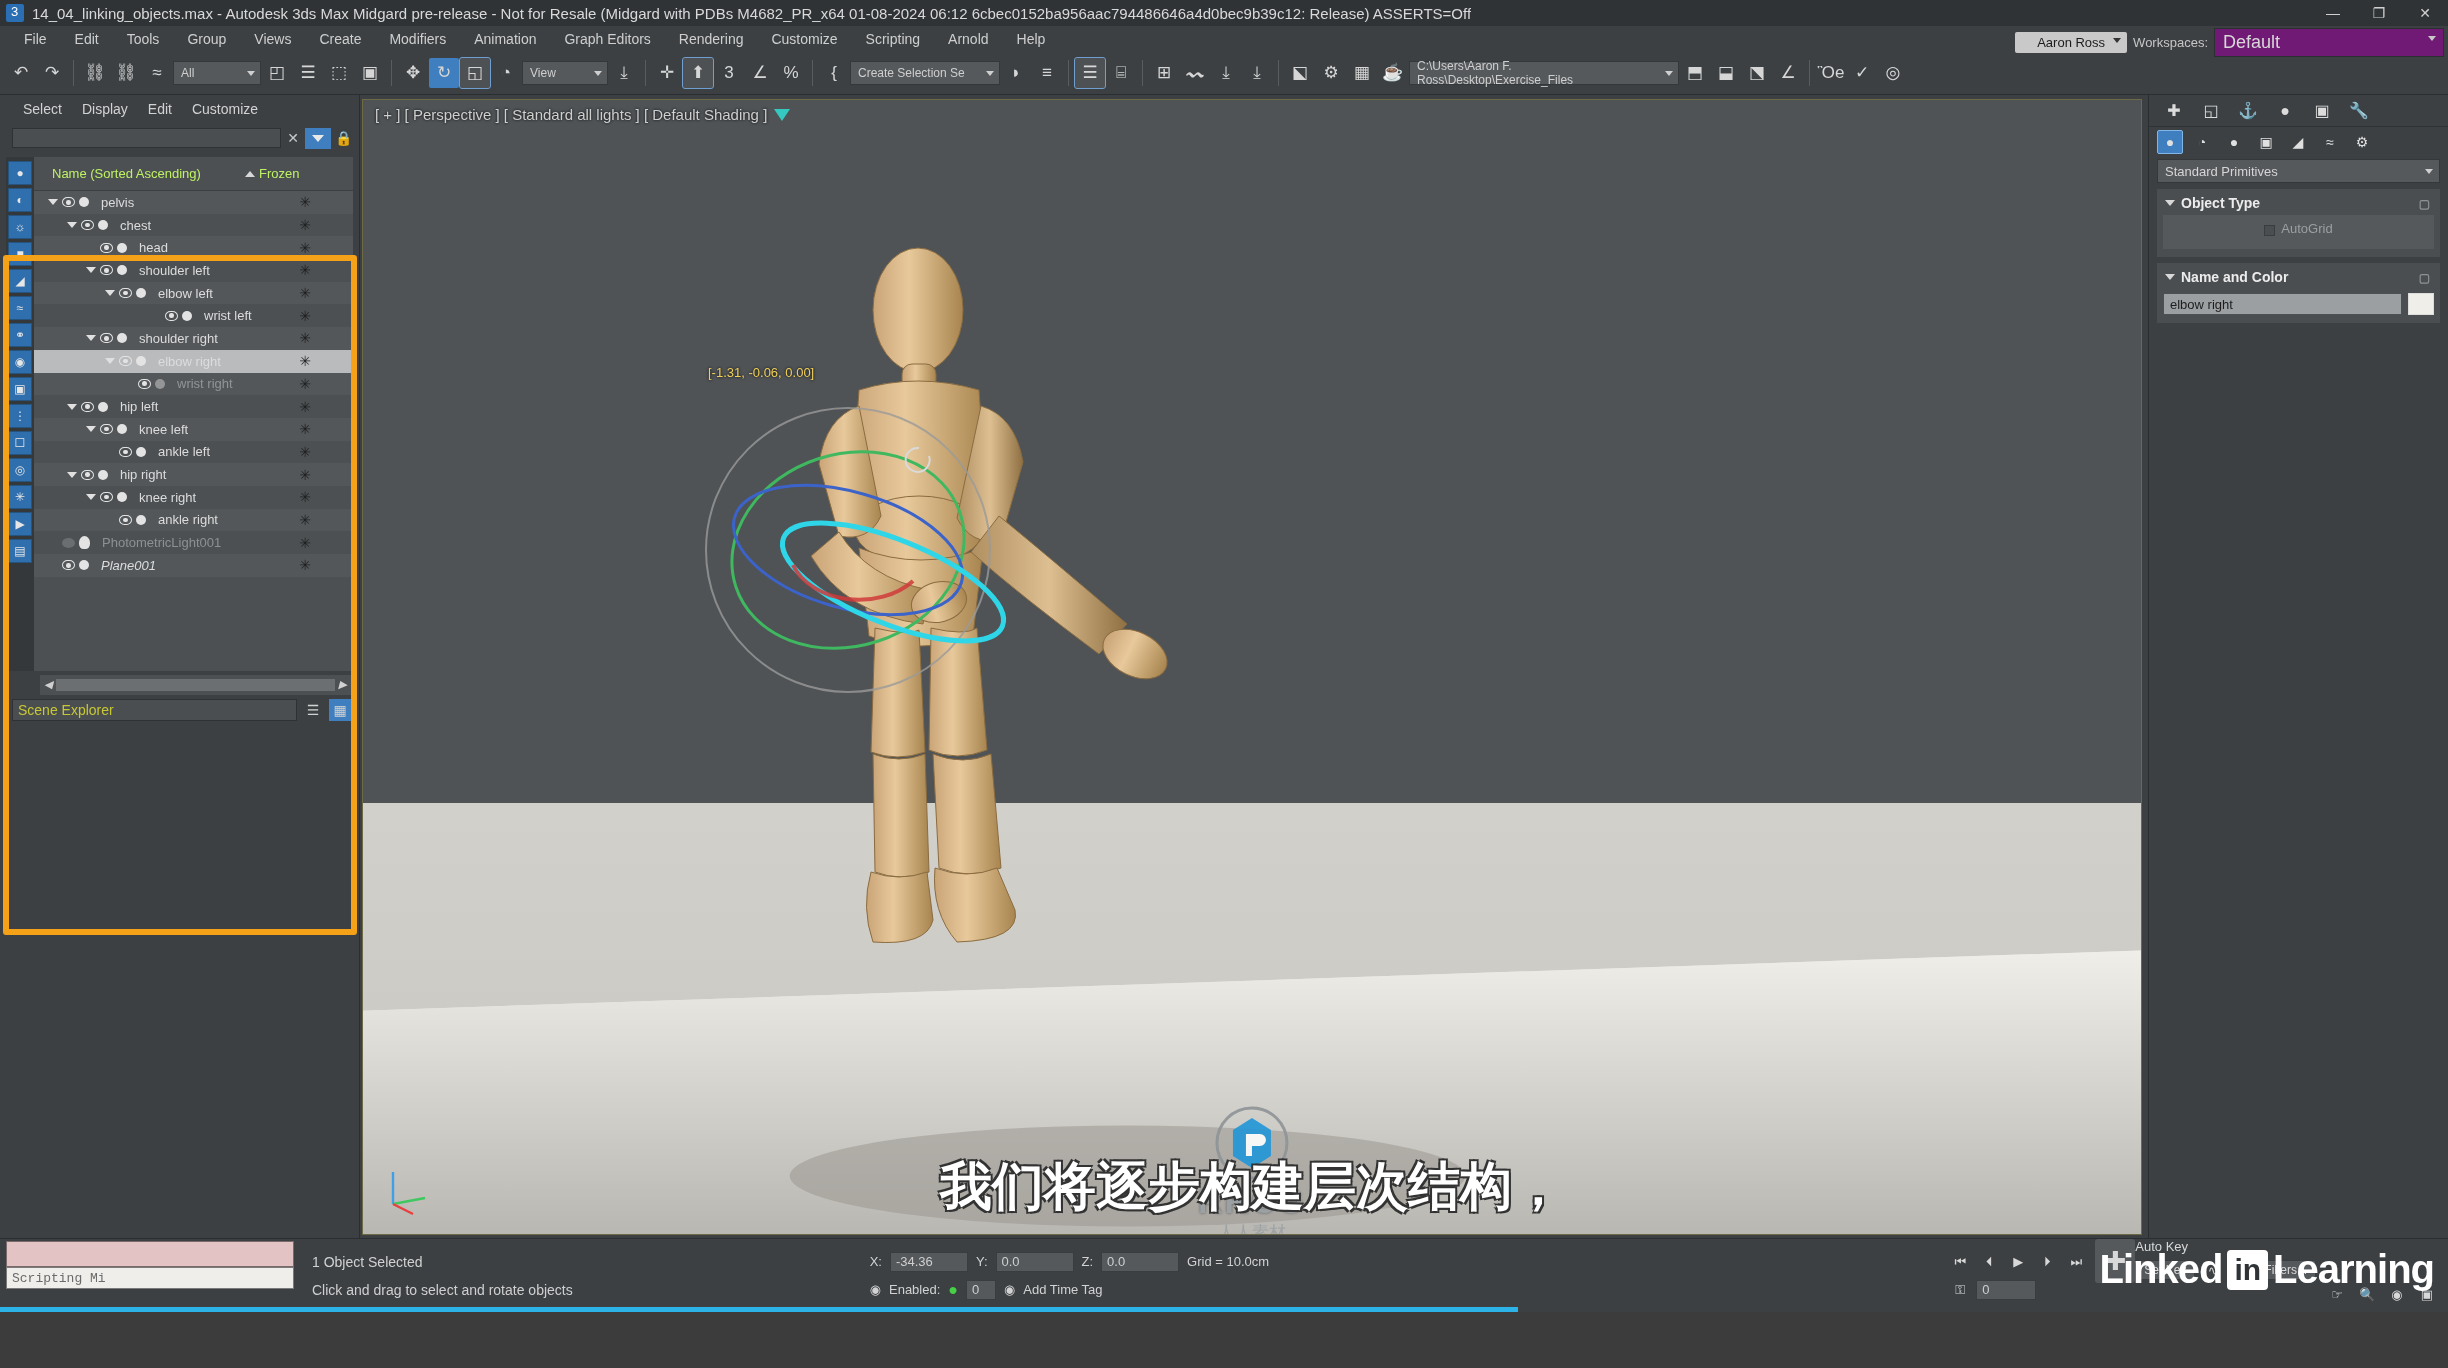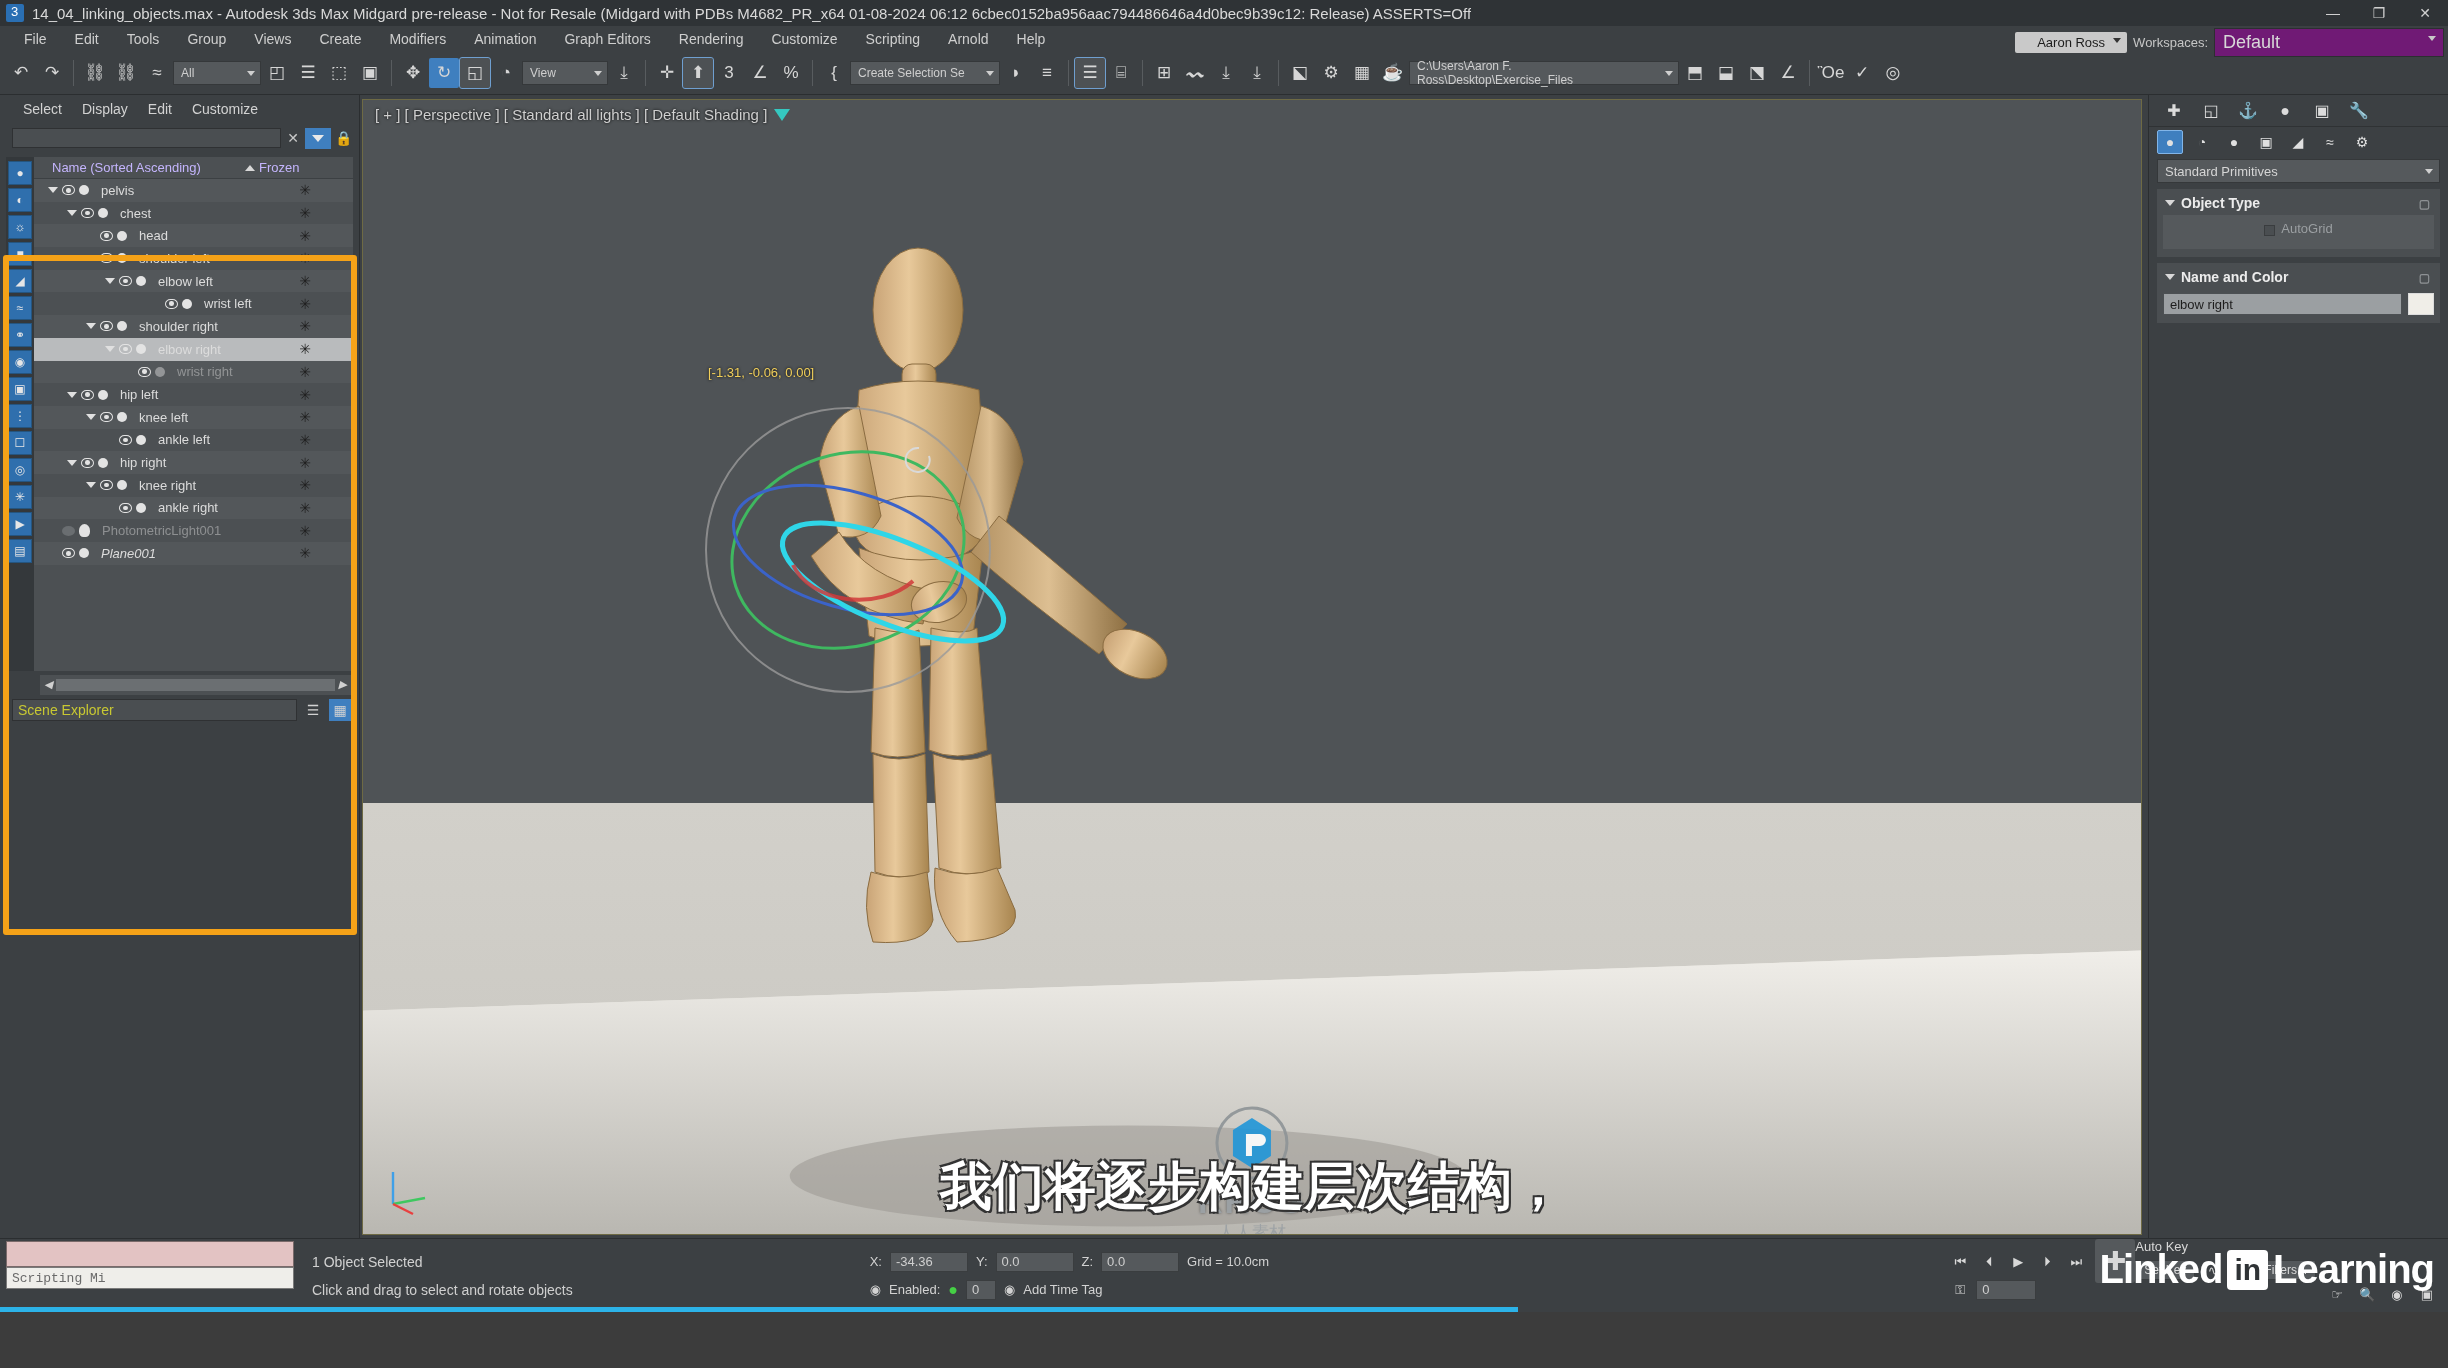--- a/index.html
+++ b/index.html
@@ -66,22 +66,22 @@
 
   #se-frame{position:absolute;left:3px;top:160px;width:354px;height:680px;
     border:6px solid #f5a218;border-radius:3px;pointer-events:none;z-index:6;}
 
   #se-inner{flex:1;display:flex;margin:6px 6px 0 6px;min-height:0;}
   #se-vtools{width:28px;background:#34383b;display:flex;flex-direction:column;
     align-items:center;padding-top:4px;gap:3px;flex:none;}
   .vt{width:24px;height:24px;background:#2f6fad;display:flex;align-items:center;
     justify-content:center;color:#e6e6e6;font-size:12px;border:1px solid #25557f;}
   #se-list{flex:1;background:#4c5053;overflow:hidden;position:relative;}
-  #se-head{height:22px;background:#4c5053;display:flex;align-items:center;
-    color:#c4b5fd;font-size:13px;border-bottom:1px solid #3c4043;}
+  #se-head{height:34px;background:#4c5053;display:flex;align-items:center;
+    color:#bef264;font-size:13px;border-bottom:1px solid #3c4043;}
   #se-head .c1{flex:1;padding-left:18px;}
   #se-head .c2{width:108px;display:flex;align-items:center;gap:4px;}
   #se-head .c2 i{width:0;height:0;border-left:5px solid transparent;
     border-right:5px solid transparent;border-bottom:6px solid #d8d8d8;display:block;}
   .row{height:22.7px;display:flex;align-items:center;color:#dcdcdc;font-size:13px;
     position:relative;}
   .row:nth-child(odd){background:#53575a;}
   .row:nth-child(even){background:#4c5053;}
   .row .arw{width:0;height:0;border-left:5px solid transparent;
     border-right:5px solid transparent;border-top:6px solid #e0e0e0;flex:none;margin-right:4px;}

